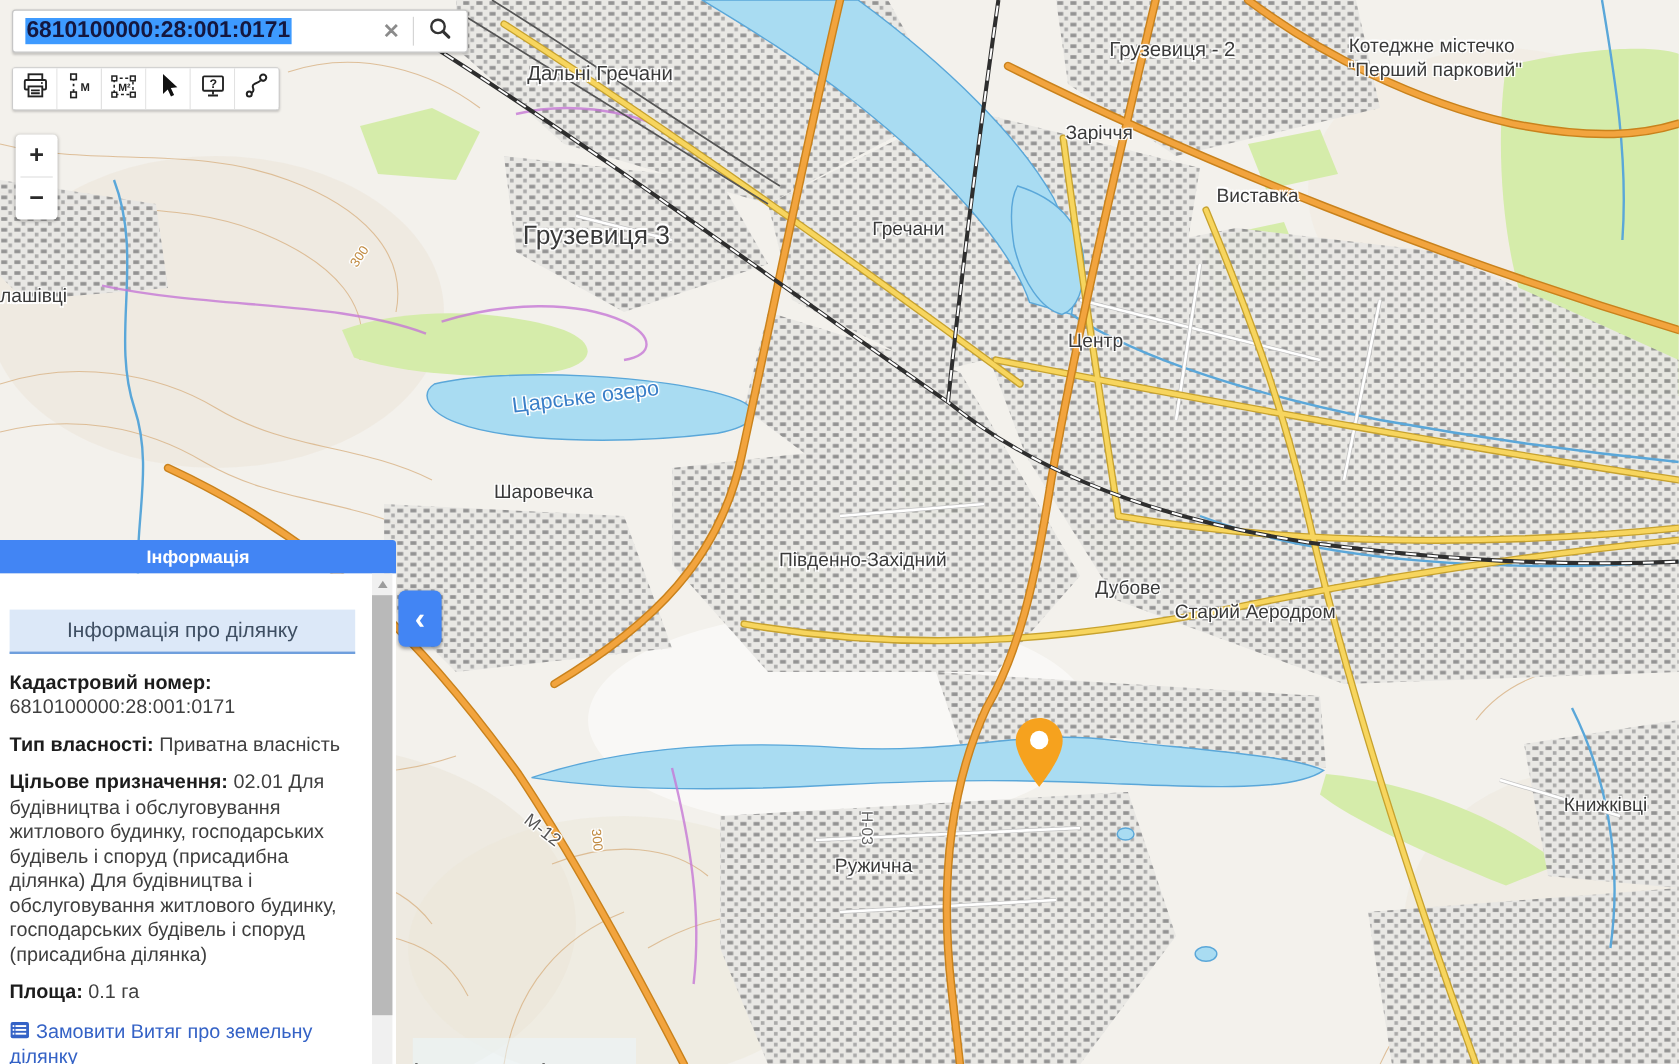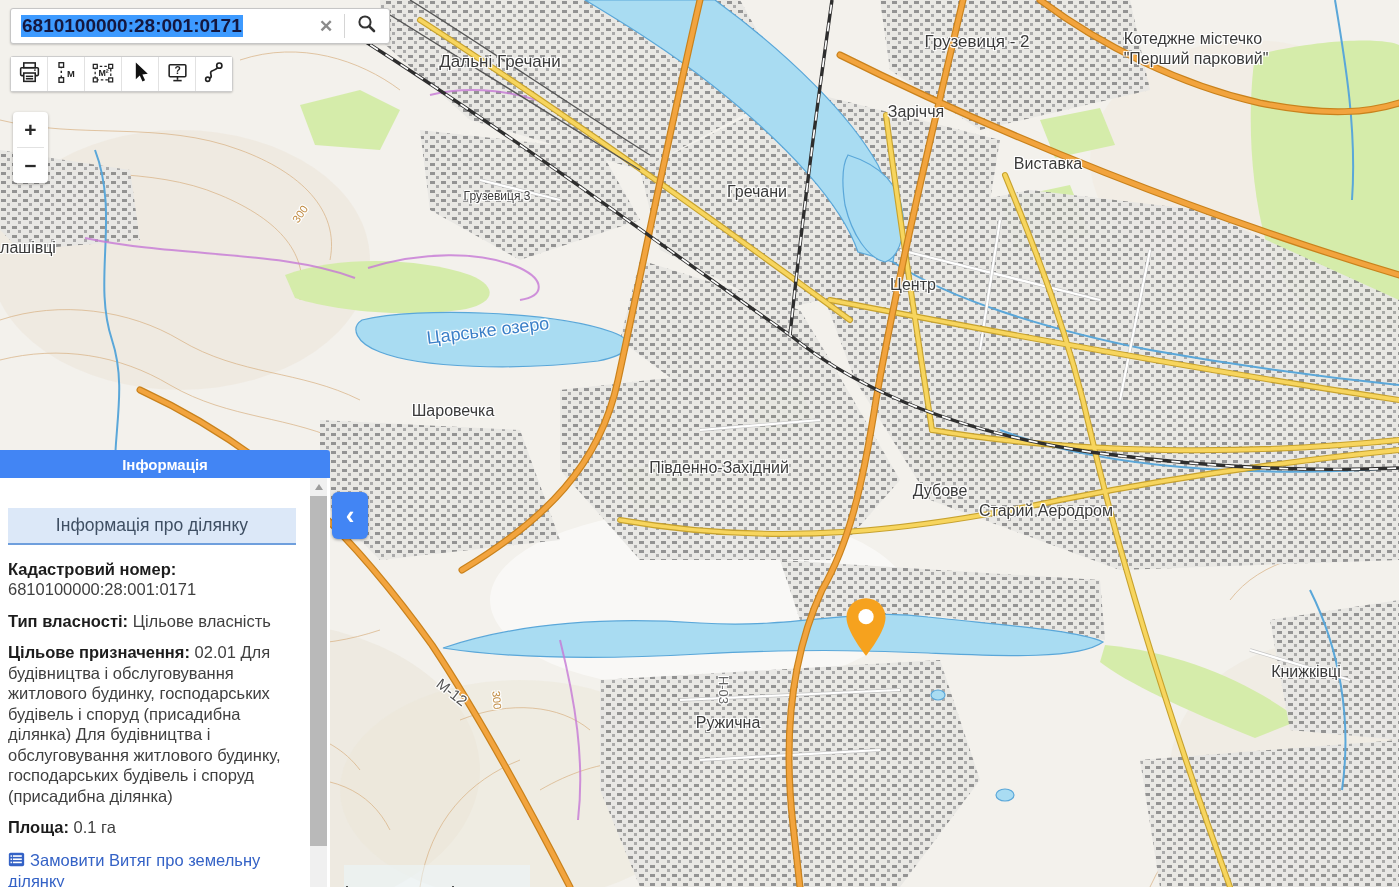--- a/index.html
+++ b/index.html
@@ -237,31 +237,31 @@
     </g>
   </svg>
 
   <div id="map-labels">
       <span class="mlabel" style="left: 500px; top: 62px; font-size: 17px; transform: translate(-50%, -50%);">Дальні Гречани</span>
       <span class="mlabel" style="left: 977px; top: 42px; font-size: 17px; transform: translate(-50%, -50%);">Грузевиця - 2</span>
       <span class="mlabel" style="left: 1193px; top: 39px; font-size: 16px; transform: translate(-50%, -50%);">Котеджне містечко</span>
       <span class="mlabel" style="left: 1196px; top: 59px; font-size: 16px; transform: translate(-50%, -50%);">"Перший парковий"</span>
       <span class="mlabel" style="left: 916px; top: 112px; font-size: 16px; transform: translate(-50%, -50%);">Заріччя</span>
       <span class="mlabel" style="left: 1048px; top: 164px; font-size: 16px; transform: translate(-50%, -50%);">Виставка</span>
-      <span class="mlabel" style="left: 497px; top: 196px; font-size: 12px; transform: translate(-50%, -50%);">Грузевиця 3</span>
+      <span class="mlabel" style="left: 497px; top: 196px; font-size: 22px; transform: translate(-50%, -50%);">Грузевиця 3</span>
       <span class="mlabel" style="left: 757px; top: 192px; font-size: 16px; transform: translate(-50%, -50%);">Гречани</span>
       <span class="mlabel" style="left: 488px; top: 331px; font-size: 18px; color: rgb(58, 127, 200); transform: translate(-50%, -50%) rotate(-7deg);">Царське озеро</span>
       <span class="mlabel" style="left: 913px; top: 285px; font-size: 16px; transform: translate(-50%, -50%);">Центр</span>
       <span class="mlabel" style="left: 453px; top: 411px; font-size: 16px; transform: translate(-50%, -50%);">Шаровечка</span>
       <span class="mlabel" style="left: 719px; top: 468px; font-size: 16px; transform: translate(-50%, -50%);">Південно-Західний</span>
       <span class="mlabel" style="left: 940px; top: 491px; font-size: 16px; transform: translate(-50%, -50%);">Дубове</span>
       <span class="mlabel" style="left: 1046px; top: 511px; font-size: 16px; transform: translate(-50%, -50%);">Старий Аеродром</span>
       <span class="mlabel" style="left: 28px; top: 248px; font-size: 16px; transform: translate(-50%, -50%);">лашівці</span>
       <span class="mlabel" style="left: 728px; top: 723px; font-size: 16px; transform: translate(-50%, -50%);">Ружична</span>
-      <span class="mlabel" style="left: 1306px; top: 672px; font-size: 16px; transform: translate(-50%, -50%);">Книжківці</span>
+      <span class="mlabel" style="left: 1338px; top: 672px; font-size: 16px; transform: translate(-50%, -50%);">Книжківці</span>
       <span class="mlabel" style="left: 452px; top: 692px; font-size: 15px; color: rgb(85, 85, 85); transform: translate(-50%, -50%) rotate(38deg);">М-12</span>
       <span class="mlabel" style="left: 723px; top: 690px; font-size: 13px; color: rgb(102, 102, 102); transform: translate(-50%, -50%) rotate(90deg);">Н-03</span>
       <span class="mlabel" style="left: 300px; top: 214px; font-size: 11px; color: rgb(192, 138, 64); transform: translate(-50%, -50%) rotate(-55deg);">300</span>
       <span class="mlabel" style="left: 497px; top: 700px; font-size: 11px; color: rgb(192, 138, 64); transform: translate(-50%, -50%) rotate(85deg);">300</span>
     </div>
 
   <div id="marker" style="left: 843px; top: 596px;">
     <svg width="46" height="62" viewBox="0 0 24 32">
       <path id="marker-path" d="M12,1 C6.2,1 1.8,5.4 1.8,11 C1.8,18.5 12,31 12,31 C12,31 22.2,18.5 22.2,11 C22.2,5.4 17.8,1 12,1 Z" fill="#F6A21E"></path>
       <circle cx="12" cy="10.6" r="4" fill="#ffffff"></circle>
@@ -358,21 +358,21 @@
     <div class="panel-header">Інформація</div>
     <div class="panel-body">
       <div class="subheader">Інформація про ділянку</div>
 
       <p class="field">
         <b class="block">Кадастровий номер:</b>
         <span class="block">6810100000:28:001:0171</span>
       </p>
       <p class="field">
         <b>Тип власності:</b>
-        <span>Цільове власність</span>
+        <span>Приватна власність</span>
       </p>
       <p class="field">
         <b>Цільове призначення:</b>
         <span>02.01 Для будівництва і обслуговування житлового будинку, господарських будівель і споруд (присадибна ділянка) Для будівництва і обслуговування житлового будинку, господарських будівель і споруд (присадибна ділянка)</span>
       </p>
       <p class="field">
         <b>Площа:</b>
         <span>0.1 га</span>
       </p>
 

